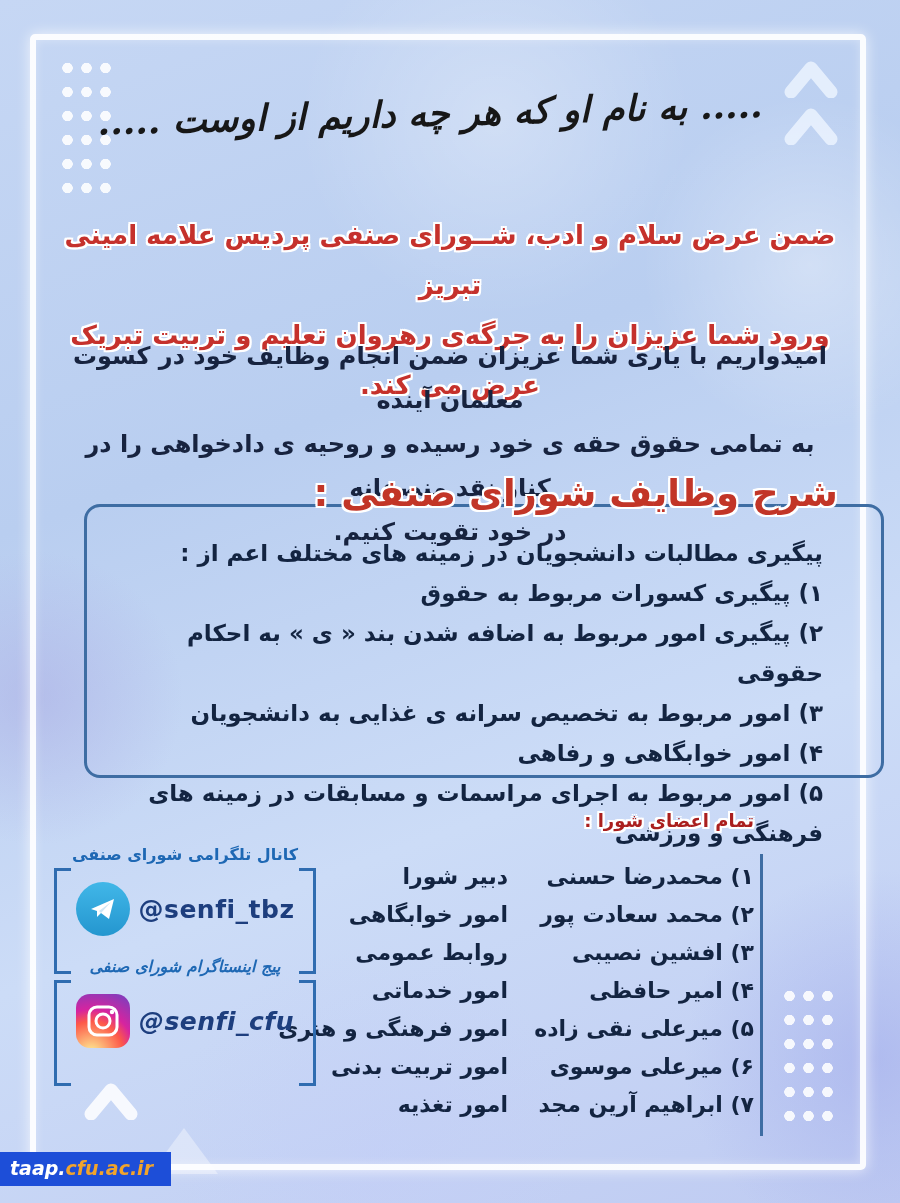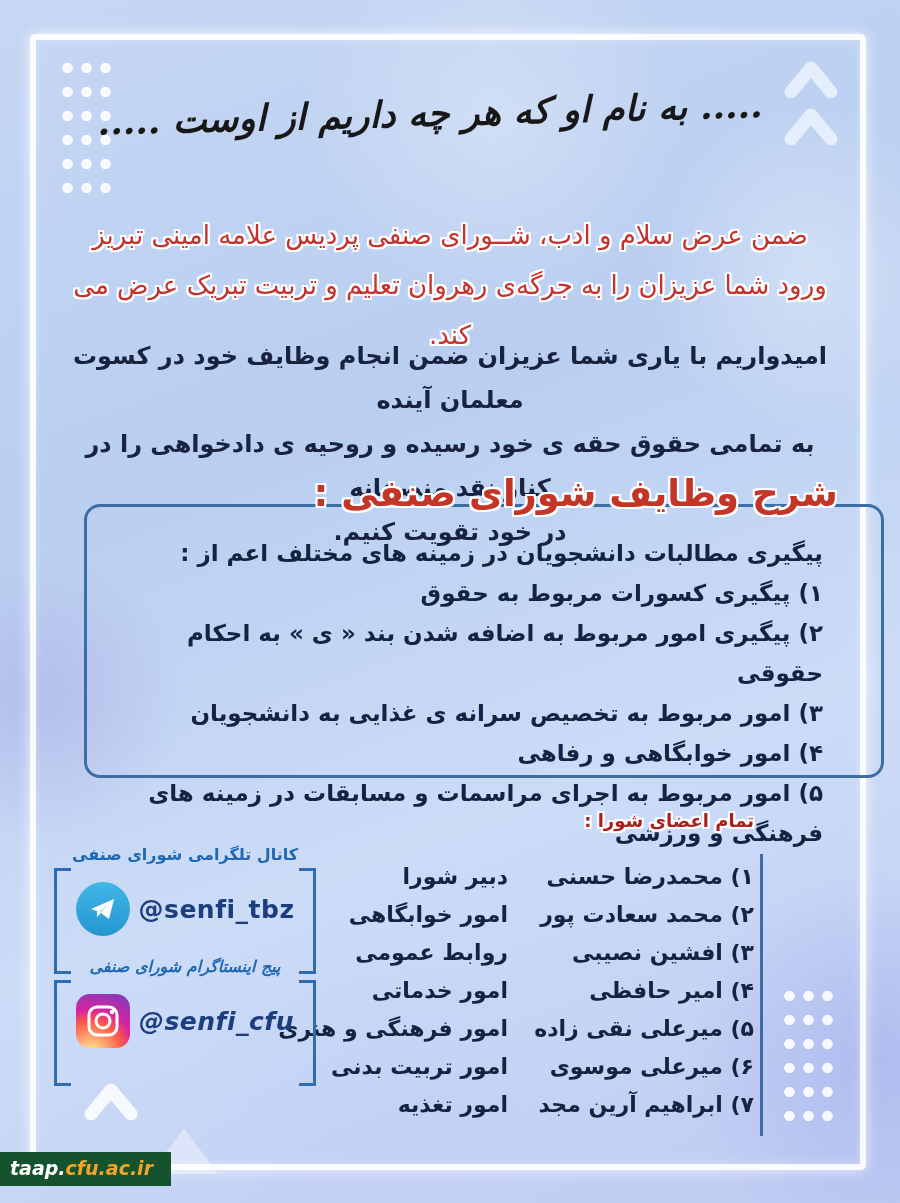--- a/index.html
+++ b/index.html
@@ -36,21 +36,21 @@
     position:absolute;left:80px;right:120px;top:92px;text-align:center;direction:rtl;
     font-family:"DejaVu Serif",serif;font-style:italic;font-weight:bold;
     font-size:36px;color:#171717;transform:rotate(-1.5deg);letter-spacing:1px;
   }
   .outline-white{
     text-shadow:-2px 0 0 #fff,2px 0 0 #fff,0 -2px 0 #fff,0 2px 0 #fff,
       -2px -2px 0 #fff,2px 2px 0 #fff,-2px 2px 0 #fff,2px -2px 0 #fff;
   }
   .greeting{
     position:absolute;left:50px;right:50px;top:210px;text-align:center;direction:rtl;
-    color:#c5312c;font-weight:normal;font-size:26px;line-height:50px;
+    color:#c5312c;font-weight:bold;font-size:26px;line-height:50px;
   }
   .intro{
     position:absolute;left:60px;right:60px;top:334px;text-align:center;direction:rtl;
     color:#17233f;font-weight:bold;font-size:24px;line-height:44px;
   }
   .duties-heading{
     position:absolute;right:62px;top:472px;direction:rtl;
     color:#c23527;font-weight:bold;font-size:37px;z-index:3;
   }
   .duties-box{
@@ -95,21 +95,21 @@
     width:54px;height:54px;border-radius:14px;flex:0 0 auto;
     background:radial-gradient(circle at 28% 110%, #fdf497 0%, #fd5949 45%, #d6249f 62%, #8a3ab9 90%);
     display:flex;align-items:center;justify-content:center;
   }
   .triangle{
     position:absolute;left:150px;top:1128px;width:0;height:0;
     border-left:34px solid transparent;border-right:34px solid transparent;
     border-bottom:46px solid rgba(255,255,255,0.38);
   }
   .watermark{
-    position:absolute;left:0;top:1152px;background:#14532d;
+    position:absolute;left:0;top:1152px;background:#1d4ed8;
     padding:4px 18px 6px 10px;display:flex;align-items:center;
     font-style:italic;font-weight:bold;font-size:19px;line-height:24px;
   }
   .wm-white{color:#ffffff;}
   .wm-orange{color:#f2a42b;}
 </style>
 </head>
 <body>
 
 <div class="bg-blobs"></div>

